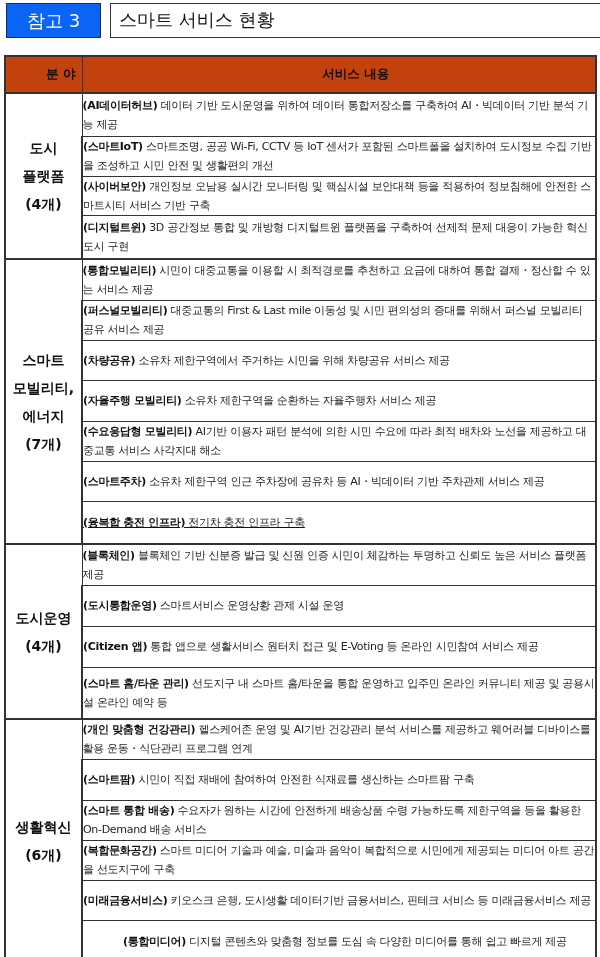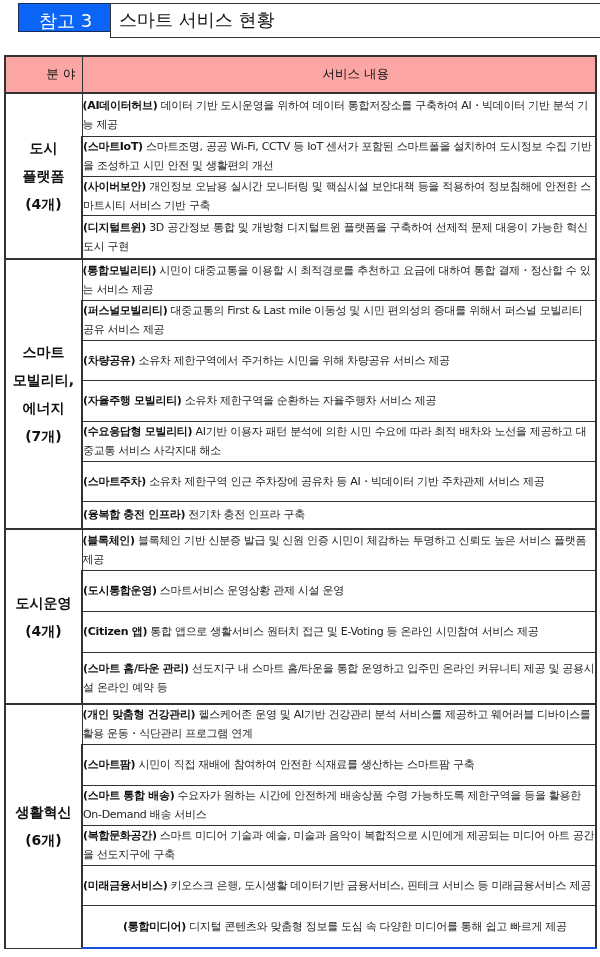--- a/index.html
+++ b/index.html
@@ -3,38 +3,38 @@
 <meta charset="utf-8">
 <style>
   html, body { margin: 0; padding: 0; background: #ffffff; }
   body {
     width: 600px; height: 957px; position: relative; overflow: hidden;
     font-family: "DejaVu Sans", "Liberation Sans", sans-serif;
     color: #111;
   }
   .title-row { position: absolute; left: 6px; top: 3px; height: 36px; width: 600px; }
   .badge {
-    position: absolute; left: 12px; top: 0; width: 95px; height: 29px;
+    position: absolute; left: 0; top: 0; width: 95px; height: 35px;
     background: #0a64f5; border: 1.5px solid #1a2a55; box-sizing: border-box;
     color: #ffffff; font-size: 18px; line-height: 33px; text-align: center;
   }
   .title-box {
     position: absolute; left: 104px; top: 0; width: 500px; height: 35px;
     border: 1.5px solid #333; box-sizing: border-box; background: #fff;
     font-size: 18px; line-height: 32px; padding-left: 8px; color: #111;
   }
   .tbl {
     position: absolute; left: 4px; top: 55px; width: 593px;
     border-collapse: collapse; table-layout: fixed;
   }
   .tbl td, .tbl th {
     border: 1px solid #333; padding: 0; vertical-align: middle;
   }
   .tbl th {
-    background: #fca5a5; font-weight: normal; font-size: 12.5px; height: 35px;
+    background: #c2410c; font-weight: bold; font-size: 12.5px; height: 35px;
     border-top: 2px solid #333; border-bottom: 2px solid #333; padding-left: 34px;
   }
   .tbl .cat {
     text-align: center; font-weight: bold; font-size: 14px; line-height: 28px;
     border-right: 1.5px solid #333;
   }
   .tbl tr.sec-start td { border-top: 2px solid #333; }
   .tbl tr.last td { border-bottom: 2px solid #1d4ed8; padding-left: 40px; }
   .desc {
     font-size: 11px; line-height: 19px; padding: 1px 2px 1px 1px;
@@ -99,21 +99,21 @@
       </tr>
       <tr style="height: 41px;">
         <td class="desc"><b>(자율주행 모빌리티)</b><span> 소유차 제한구역을 순환하는 자율주행차 서비스 제공</span></td>
       </tr>
       <tr style="height: 40px;">
         <td class="desc"><b>(수요응답형 모빌리티)</b><span> AI기반 이용자 패턴 분석에 의한 시민 수요에 따라 최적 배차와 노선을 제공하고 대중교통 서비스 사각지대 해소</span></td>
       </tr>
       <tr style="height: 40px; margin-left: 32px;">
         <td class="desc"><b>(스마트주차)</b><span> 소유차 제한구역 인근 주차장에 공유차 등 AI・빅데이터 기반 주차관제 서비스 제공</span></td>
       </tr>
-      <tr style="height: 28px;">
+      <tr style="height: 43px; text-decoration: underline;">
         <td class="desc"><b>(융복합 충전 인프라)</b><span> 전기차 충전 인프라 구축</span></td>
       </tr>
       <tr class="sec-start" style="height: 41px;">
         <td class="cat" rowspan="4">
           <div>도시운영</div>
           <div>(4개)</div>
         </td>
         <td class="desc"><b>(블록체인)</b><span> 블록체인 기반 신분증 발급 및 신원 인증 시민이 체감하는 투명하고 신뢰도 높은 서비스 플랫폼 제공</span></td>
       </tr>
       <tr style="height: 41px;">

